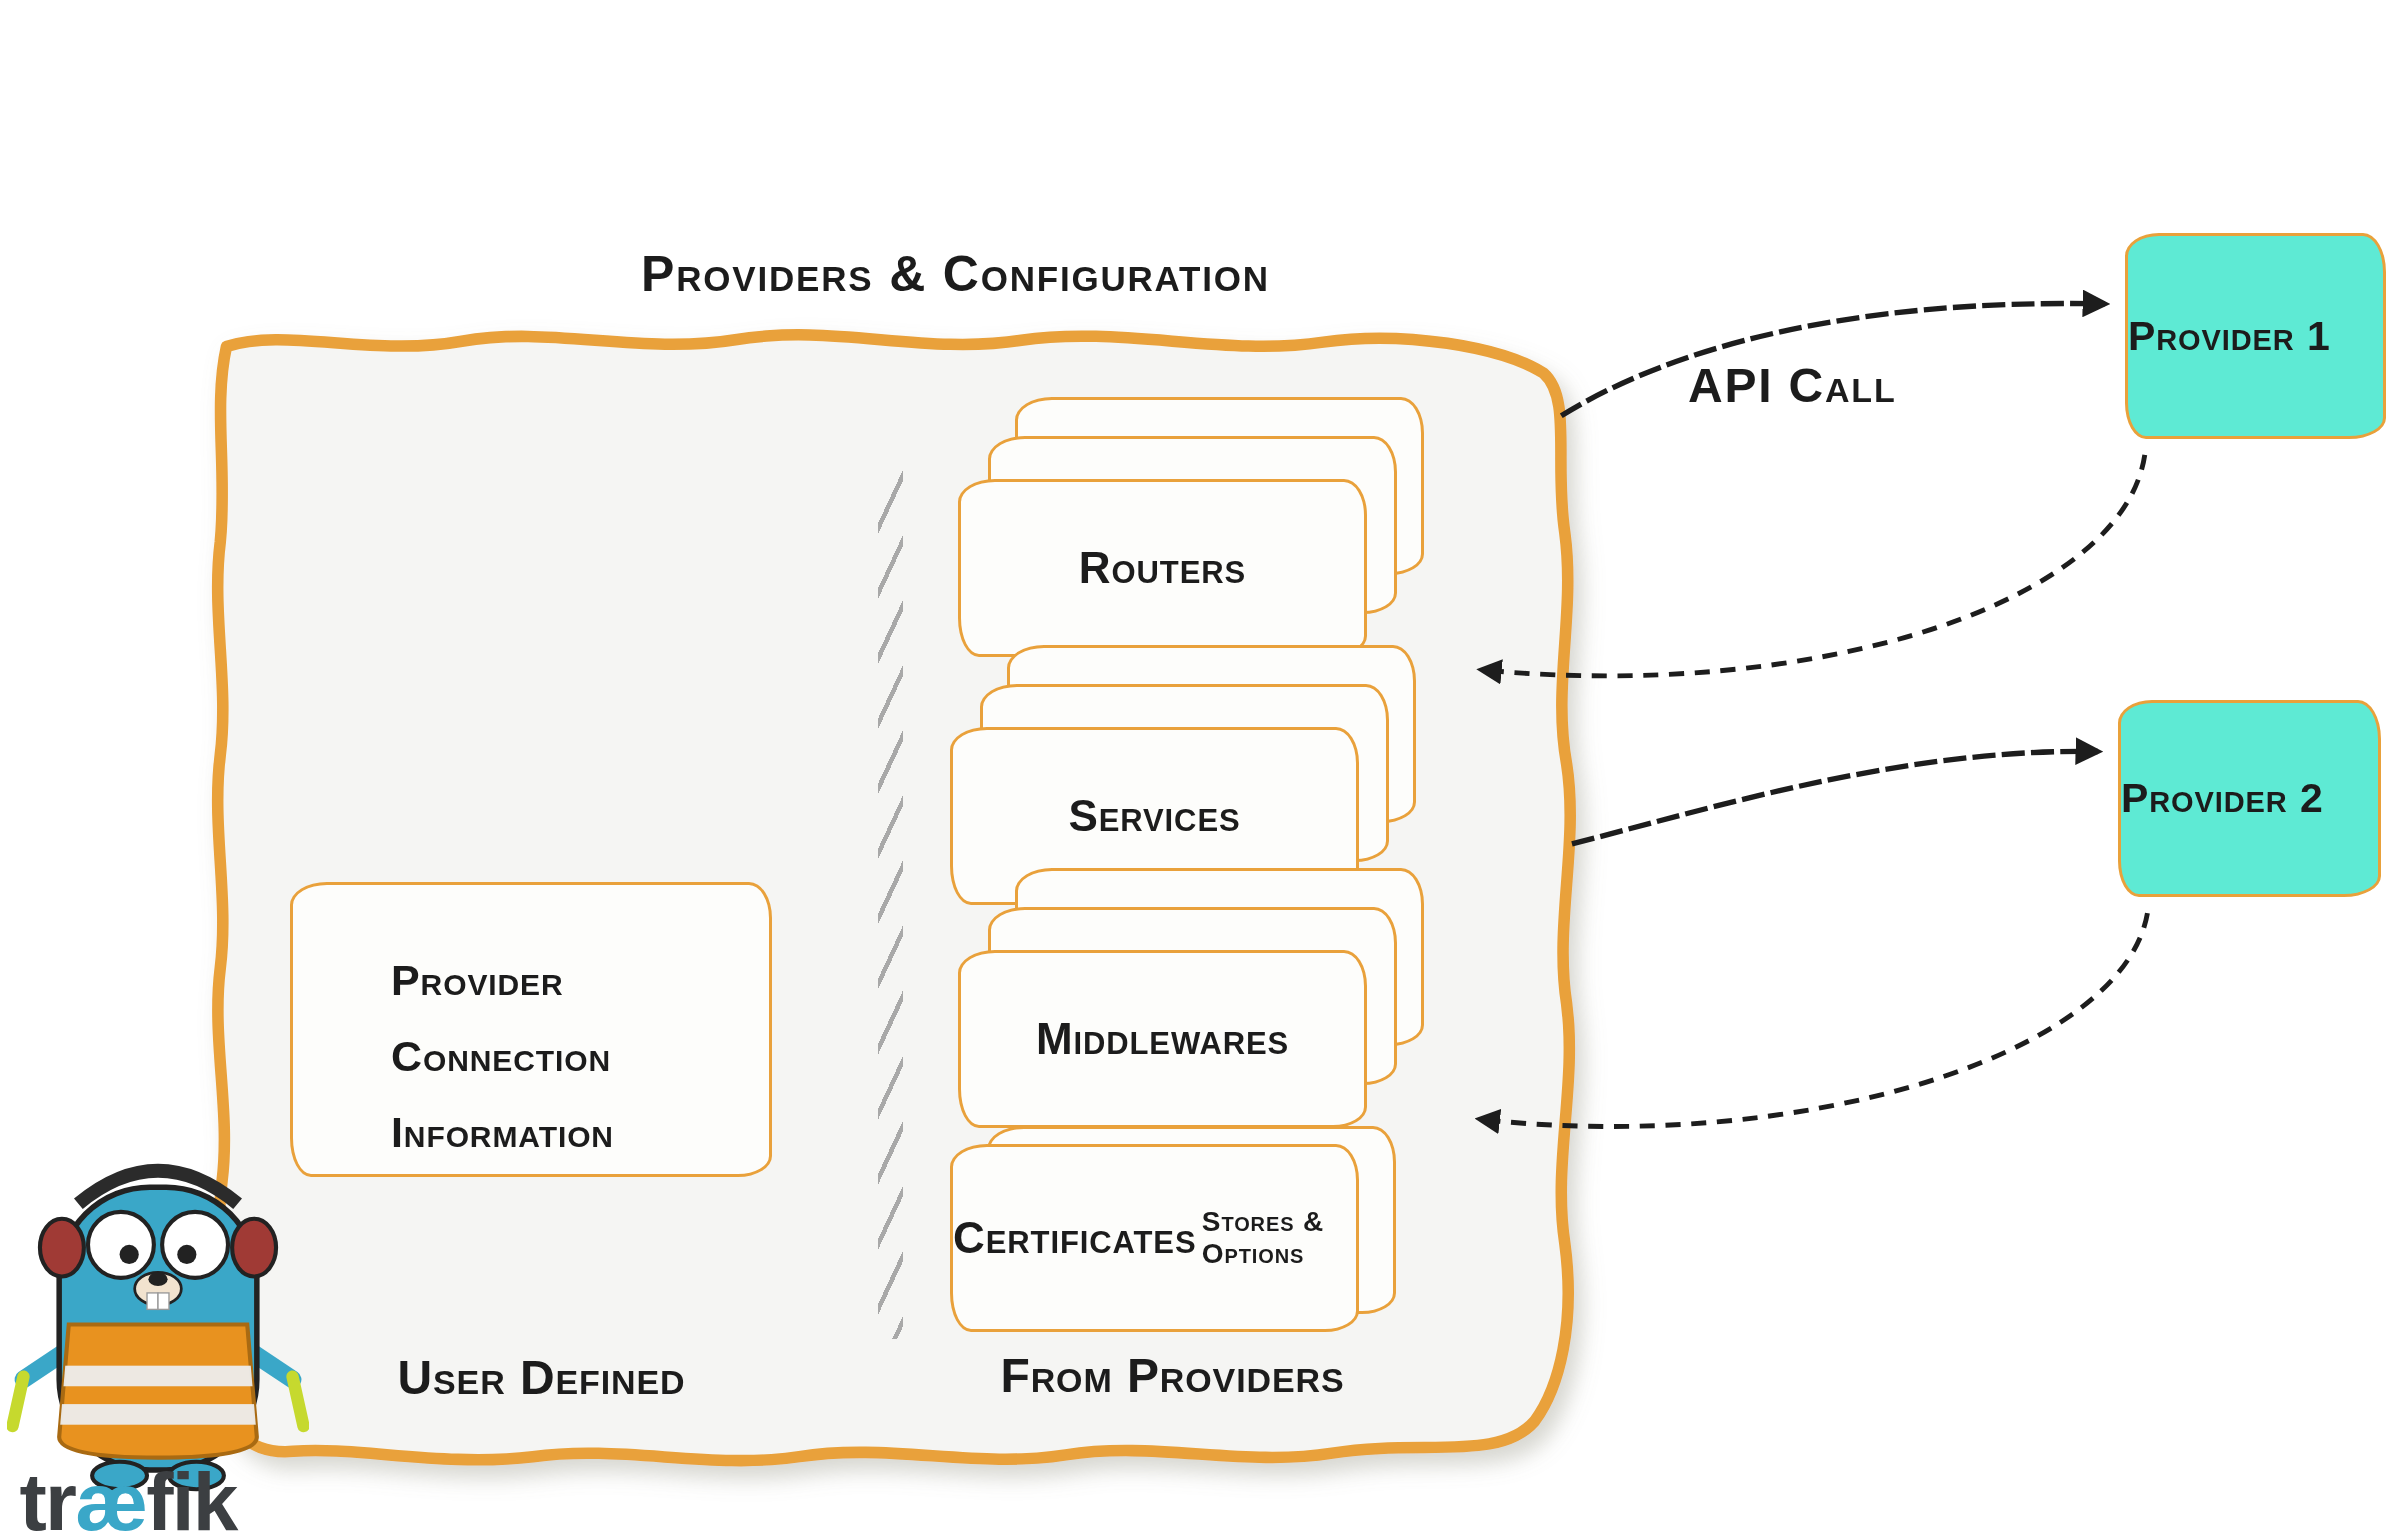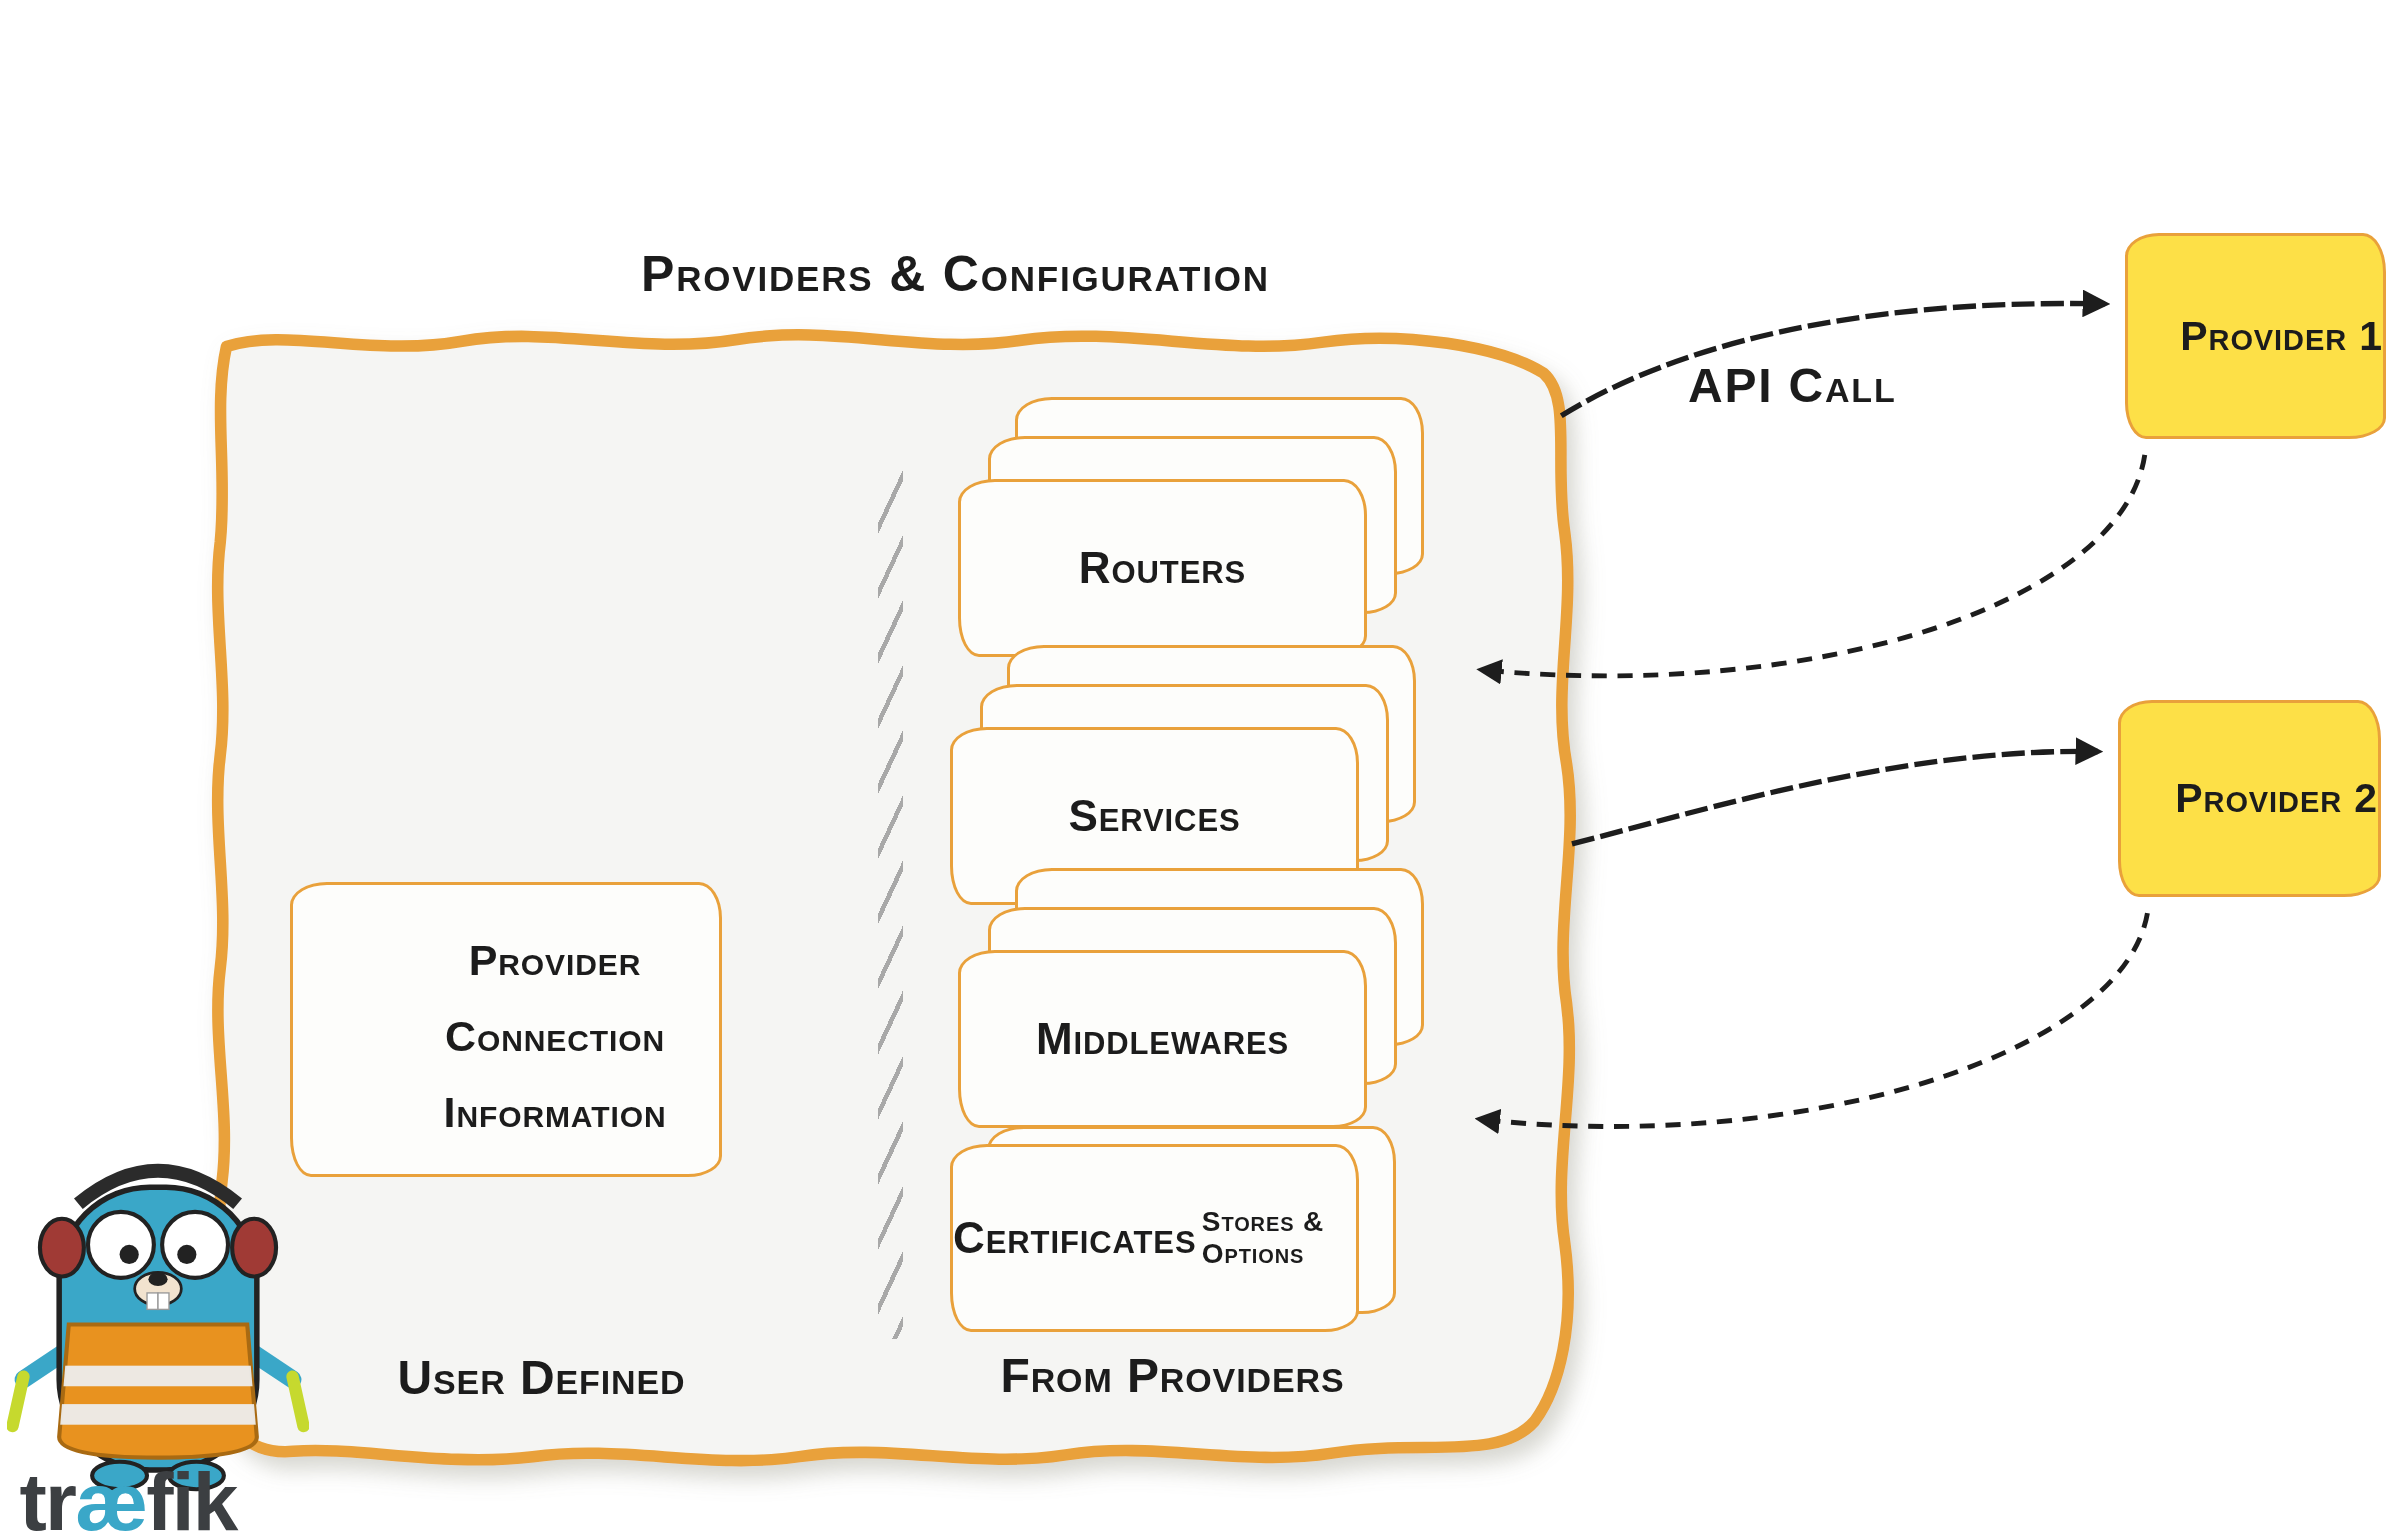--- a/index.html
+++ b/index.html
@@ -34,35 +34,35 @@
   .stack-label{font-size:44px;letter-spacing:0.9px;white-space:nowrap;}
 
   .cert .card{height:188px;}
   .cert .b1{transform:translate(37px,-18px);}
   .cert .front{flex-direction:row;justify-content:center;gap:5.3px;}
   .cert-sub{font-size:28px;letter-spacing:0.9px;}
 
   .entry-box{left:293px;top:609px;width:496px;height:231px;display:flex;align-items:center;justify-content:center;}
   .entry-label{font-size:44px;color:#B3B3B3;letter-spacing:0.9px;}
 
-  .conn-box{left:290px;top:882px;width:432px;height:295px;padding:37px 0 0 98px;text-align:center;}
+  .conn-box{left:290px;top:882px;width:482px;height:295px;padding:57px 0 0 98px;}
   .conn-line{font-size:43px;line-height:76px;letter-spacing:0.9px;}
 
   .section-label{font-size:48px;letter-spacing:0.9px;white-space:nowrap;}
 
   .divider{
     left:878px;top:469px;width:25px;height:870px;opacity:.85;
     background:repeating-linear-gradient(115deg,transparent 0 23px,#9b9b9b 23px 27.5px);
   }
 
   .provider-box{
-    position:absolute;box-sizing:border-box;background:#fde047;
+    position:absolute;box-sizing:border-box;background:#5eead4;
     border:3.6px solid #E9A13B;
     border-radius:34px 23px 37px 21px / 23px 39px 21px 36px;
-    display:flex;align-items:center;justify-content:flex-end;
+    display:flex;align-items:center;justify-content:flex-start;
   }
   .provider-label{font-size:41px;letter-spacing:0.9px;white-space:nowrap;}
 
   .api-call{left:1688px;top:330px;font-size:48px;letter-spacing:1.8px;white-space:nowrap;margin-top:28px;}
 
   .logo{left:7px;top:1146px;width:302px;z-index:5;}
   .wordmark{left:19.5px;top:1455px;font-size:82px;font-weight:700;letter-spacing:-1.8px;color:#3C3F42;z-index:5;white-space:nowrap;}
   .wordmark .lig{color:#3AA7C8;}
 </style>
 </head>

